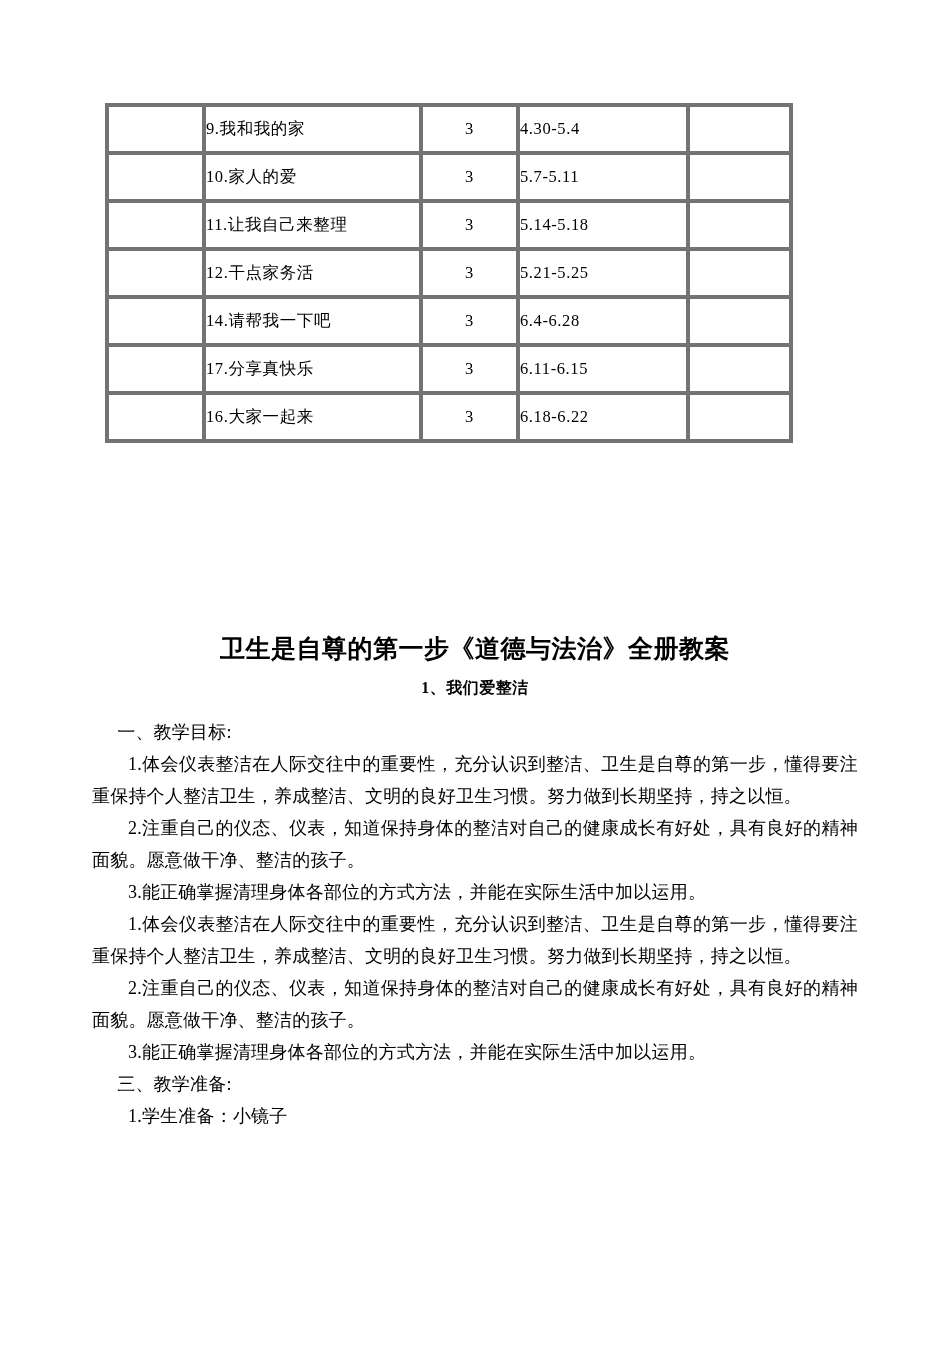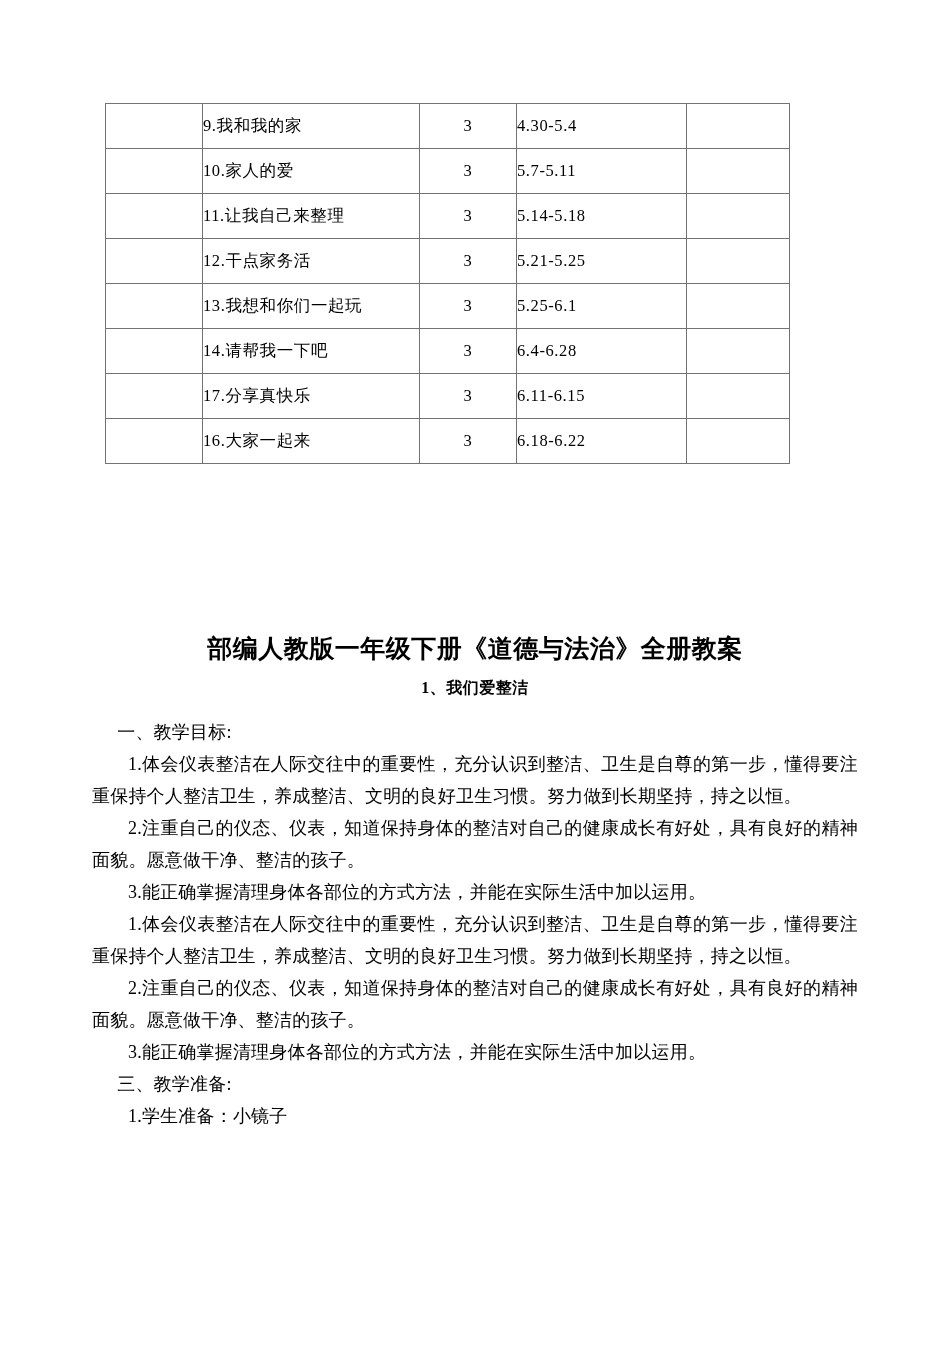--- a/index.html
+++ b/index.html
@@ -27,21 +27,21 @@
   
   .plan-table {
     position: absolute;
     left: 105px;
     top: 103px;
     width: 684px;
     border-collapse: collapse;
     table-layout: fixed;
   }
   .plan-table td {
-    border: 1px solid #737373;
+    border: 4px solid #737373;
     height: 44px;
     padding: 0 0 0 0;
     vertical-align: middle;
     font-size: 16.5px;
     line-height: 1.15;
     font-family: "Liberation Serif", "DejaVu Serif", serif;
     letter-spacing: 0.6px;
   }
   .col-unit   { width: 97px; }
   .col-title  { width: 217px; }
@@ -153,27 +153,20 @@
         </tr>
         <tr>
           <td class="cell-unit"></td>
           <td class="cell-title">12.干点家务活</td>
           <td class="cell-hours">3</td>
           <td class="cell-date">5.21-5.25</td>
           <td class="cell-note"></td>
         </tr>
         <tr>
           <td class="cell-unit"></td>
-          <td class="cell-title">13.我想和你们一起玩</td>
-          <td class="cell-hours">3</td>
-          <td class="cell-date">5.25-6.1</td>
-          <td class="cell-note"></td>
-        </tr>
-        <tr>
-          <td class="cell-unit"></td>
           <td class="cell-title">14.请帮我一下吧</td>
           <td class="cell-hours">3</td>
           <td class="cell-date">6.4-6.28</td>
           <td class="cell-note"></td>
         </tr>
         <tr>
           <td class="cell-unit"></td>
           <td class="cell-title">17.分享真快乐</td>
           <td class="cell-hours">3</td>
           <td class="cell-date">6.11-6.15</td>
@@ -182,21 +175,21 @@
         <tr>
           <td class="cell-unit"></td>
           <td class="cell-title">16.大家一起来</td>
           <td class="cell-hours">3</td>
           <td class="cell-date">6.18-6.22</td>
           <td class="cell-note"></td>
         </tr>
       </tbody>
   </table>
 
-  <div class="doc-title">部编人教版一年级下册《道德与法治》全册教案</div>
+  <div class="doc-title">卫生是自尊的第一步《道德与法治》全册教案</div>
 
   <div class="doc-subtitle">1、我们爱整洁</div>
 
   <div class="body-block">
       <p class="para heading-line">一、教学目标:</p>
       <p class="para">1.体会仪表整洁在人际交往中的重要性，充分认识到整洁、卫生是自尊的第一步，懂得要注重保持个人整洁卫生，养成整洁、文明的良好卫生习惯。努力做到长期坚持，持之以恒。</p>
       <p class="para">2.注重自己的仪态、仪表，知道保持身体的整洁对自己的健康成长有好处，具有良好的精神面貌。愿意做干净、整洁的孩子。</p>
       <p class="para">3.能正确掌握清理身体各部位的方式方法，并能在实际生活中加以运用。</p>
       <p class="para">1.体会仪表整洁在人际交往中的重要性，充分认识到整洁、卫生是自尊的第一步，懂得要注重保持个人整洁卫生，养成整洁、文明的良好卫生习惯。努力做到长期坚持，持之以恒。</p>
       <p class="para">2.注重自己的仪态、仪表，知道保持身体的整洁对自己的健康成长有好处，具有良好的精神面貌。愿意做干净、整洁的孩子。</p>

